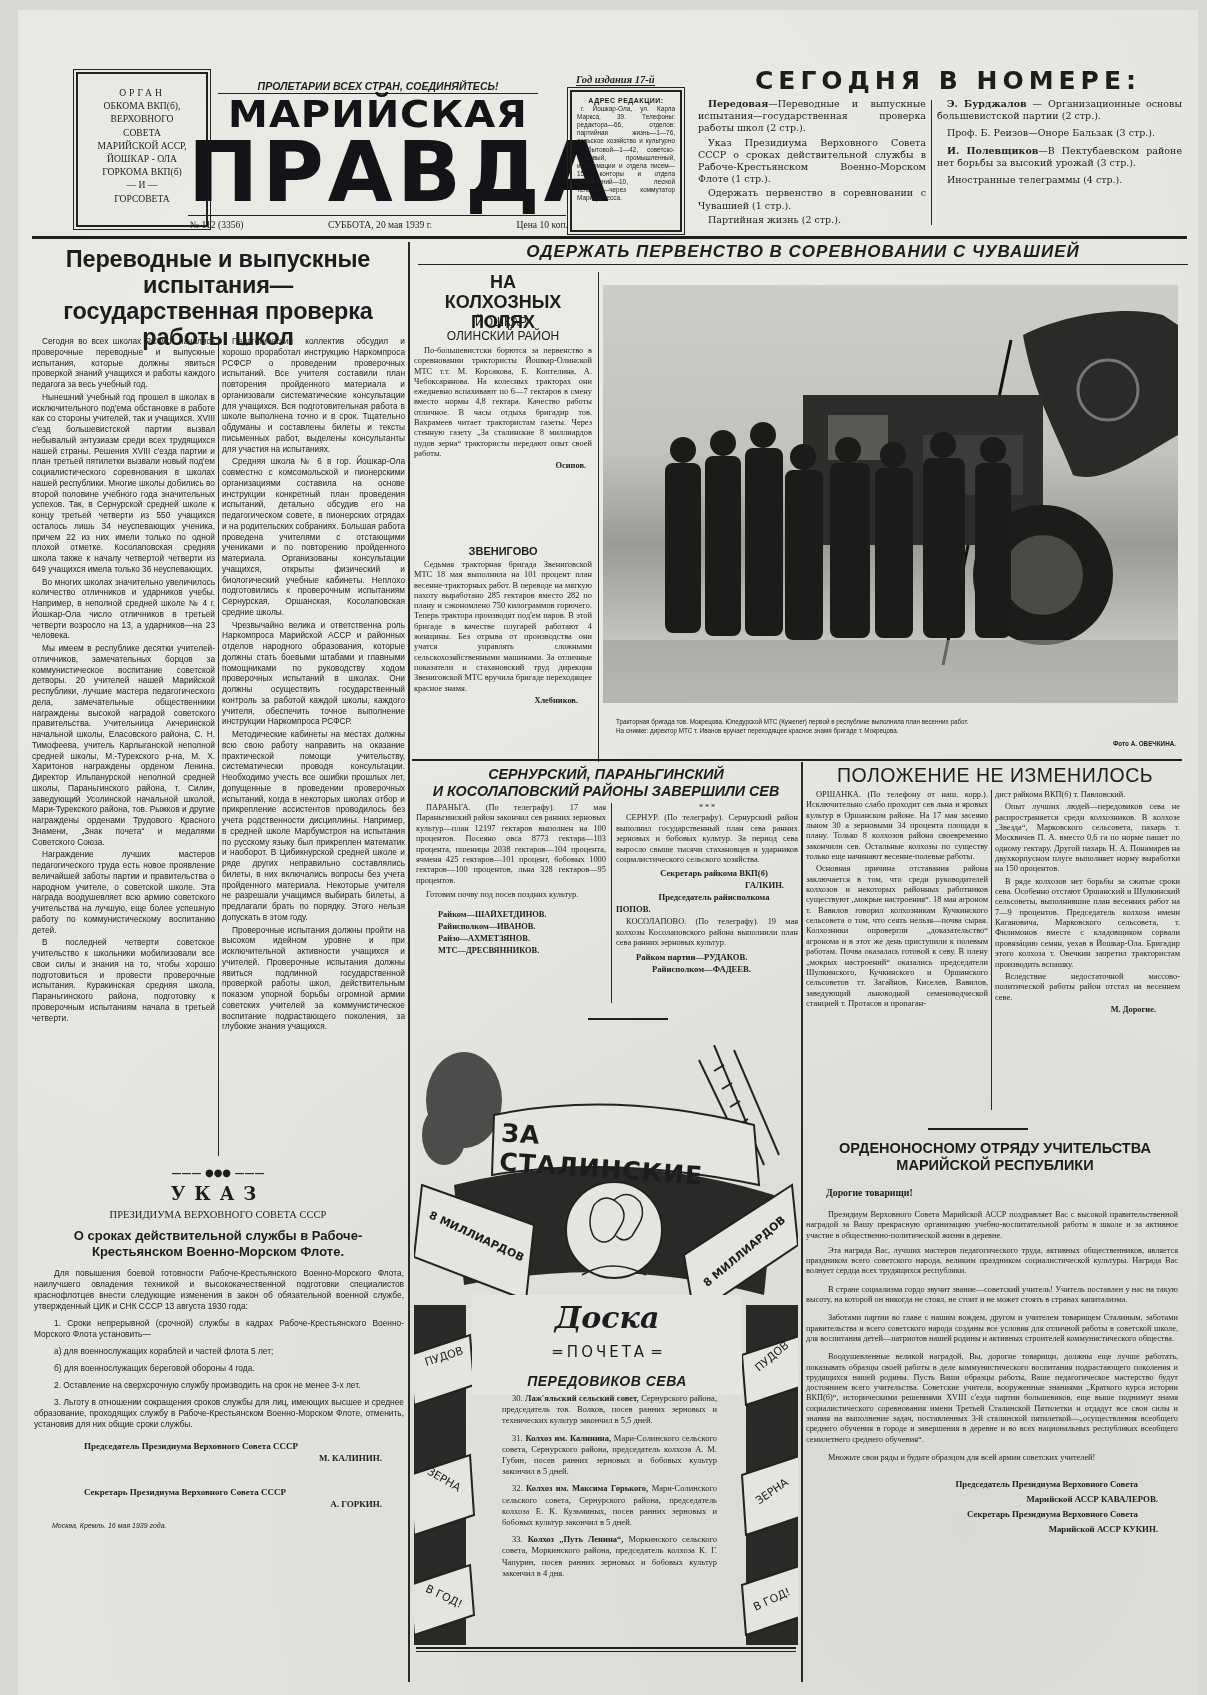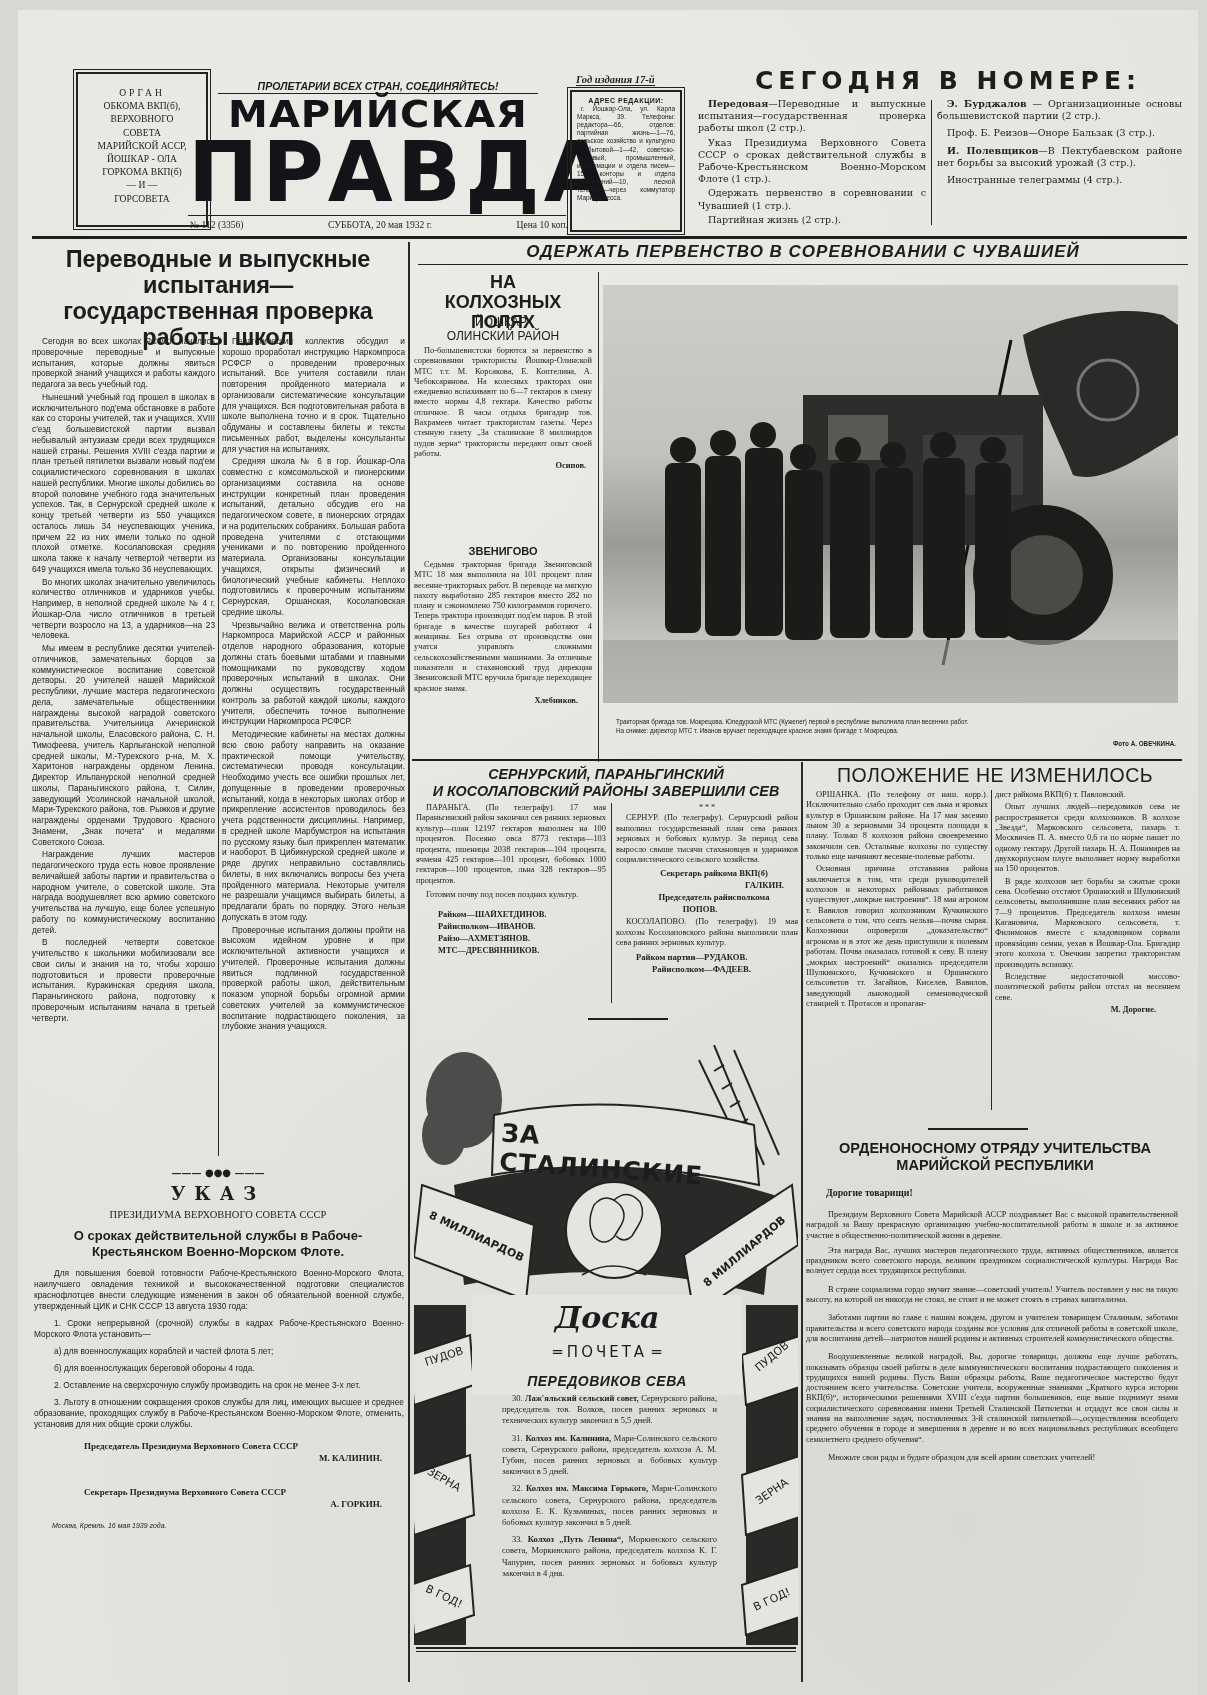--- a/index.html
+++ b/index.html
@@ -34,21 +34,21 @@
   </div>
 
   <div class="abs" style="left:200px;top:70px;width:320px;font-size:10.5px;font-style:italic;font-weight:bold;font-family:'Liberation Sans',sans-serif;border-bottom:1.5px solid #222;padding-bottom:1px;text-align:center;">ПРОЛЕТАРИИ ВСЕХ СТРАН, СОЕДИНЯЙТЕСЬ!</div>
 
   <div class="abs center" style="left:170px;top:84px;width:380px;font-size:40px;line-height:40px;font-weight:900;font-family:'DejaVu Sans',sans-serif;letter-spacing:1px;color:#141418;transform:scaleY(0.95);">МАРИЙСКАЯ</div>
   <div class="abs center" style="left:170px;top:118px;width:380px;font-size:84px;line-height:88px;font-weight:900;font-family:'DejaVu Sans',sans-serif;letter-spacing:4px;color:#141418;">ПРАВДА</div>
 
   <div class="rule" style="left:170px;top:205px;width:378px;height:1px"></div>
   <div class="abs" style="left:172px;top:209px;width:378px;font-size:9.6px;font-family:'Liberation Serif',serif;display:flex;justify-content:space-between;">
     <span>№ 112 (3356)</span>
-    <span>СУББОТА, 20 мая 1932 г.</span>
+    <span>СУББОТА, 20 мая 1939 г.</span>
     <span>Цена 10 коп.</span>
   </div>
 
   <div class="abs" style="left:558px;top:64px;font-size:10.5px;font-style:italic;font-weight:bold;font-family:'Liberation Serif',serif;border-bottom:1.5px solid #222;">Год издания 17-й</div>
 
   <div class="abs box" style="left:552px;top:80px;width:112px;height:142px;padding:5px 5px;font-size:6.4px;line-height:8.1px;font-family:'Liberation Sans',sans-serif;">
     <div class="center" style="font-weight:bold;font-size:7px;letter-spacing:.5px">АДРЕС РЕДАКЦИИ:</div>
     <div style="text-align:justify;text-indent:4px">г. Йошкар-Ола, ул. Карла Маркса, 39. Телефоны: редактора—66, отделов: партийная жизнь—1—76, сельское хозяйство и культурно - бытовой—1—42, советско-торговый, промышленный, информации и отдела писем—15, конторы и отдела объявлений—10, лесной телефон—через коммутатор Маритрапесса.</div>
   </div>
 
@@ -180,21 +180,21 @@
       <div>МТС—ДРЕСВЯННИКОВ.</div>
     </div>
   </div>
   <div class="vr" style="left:593px;top:793px;height:200px"></div>
   <div class="abs txt" style="left:598px;top:793px;width:182px;font-size:8.4px;line-height:10.4px;font-family:'Liberation Serif',serif;">
     <div class="center" style="font-size:8px">* * *</div>
     <p>СЕРНУР. (По телеграфу). Сернурский район выполнил государственный план сева ранних зерновых и бобовых культур. За период сева выросло свыше тысячи стахановцев и ударников социалистического сельского хозяйства.</p>
     <div class="center sig" style="padding-left:14px;margin-top:2px">Секретарь райкома ВКП(б)</div>
     <div class="sig" style="text-align:right;padding-right:14px">ГАЛКИН.</div>
     <div class="center sig" style="padding-left:14px">Председатель райисполкома</div>
-    <div class="sig" style="text-align:center;padding-right:14px">ПОПОВ.</div>
+    <div class="sig" style="text-align:left;padding-right:14px">ПОПОВ.</div>
     <p style="margin-top:2px">КОСОЛАПОВО. (По телеграфу). 19 мая колхозы Косолаповского района выполнили план сева ранних зерновых культур.</p>
     <div class="sig" style="padding-left:20px">Райком партии—РУДАКОВ.</div>
     <div class="sig" style="padding-left:36px">Райисполком—ФАДЕЕВ.</div>
   </div>
   <div class="rule" style="left:570px;top:1008px;width:80px;height:1.5px"></div>
 
   <div class="abs" style="left:396px;top:1035px;width:384px;height:600px;">
     <svg width="384" height="600" viewBox="0 0 384 600" style="position:absolute;left:0;top:0">
 
       <g fill="#333" opacity=".85">
@@ -287,15 +287,21 @@
     <div>МАРИЙСКОЙ РЕСПУБЛИКИ</div>
   </div>
   <div class="abs" style="left:808px;top:1177px;font-size:9.8px;font-weight:bold;font-family:'Liberation Serif',serif;">Дорогие товарищи!</div>
   <div class="abs txt" style="left:788px;top:1200px;width:372px;font-size:8.3px;line-height:10.3px;font-family:'Liberation Serif',serif;">
     <p style="text-indent:22px;margin-bottom:5px">Президиум Верховного Совета Марийской АССР поздравляет Вас с высокой правительственной наградой за Вашу прекрасную организацию учебно-воспитательной работы в школе и за активное участие в общественно-политической жизни в деревне.</p>
     <p style="text-indent:22px;margin-bottom:8px">Эта награда Вас, лучших мастеров педагогического труда, активных общественников, является праздником всего советского народа, великим праздником социалистической культуры. Награда Вас волнует сердца всех трудящихся республики.</p>
     <p style="text-indent:22px;margin-bottom:8px">В стране социализма гордо звучит звание—советский учитель! Учитель поставлен у нас на такую высоту, на которой он никогда не стоял, не стоит и не может стоять в странах капитализма.</p>
     <p style="text-indent:22px;margin-bottom:8px">Заботами партии во главе с нашим вождем, другом и учителем товарищем Сталиным, заботами правительства и всего советского народа созданы все условия для отличной работы в советской школе, для воспитания детей—патриотов нашей родины и активных строителей коммунистического общества.</p>
     <p style="text-indent:22px;margin-bottom:8px">Воодушевленные великой наградой, Вы, дорогие товарищи, должны еще лучше работать, показывать образцы своей работы в деле коммунистического воспитания подрастающего поколения и трудящихся нашей родины. Пусть Ваши образцы работы, Ваше педагогическое мастерство будут достоянием всего учительства. Советские учителя, вооруженные знаниями „Краткого курса истории ВКП(б)“, историческими решениями XVIII с'езда партии большевиков, еще выше поднимут знамя социалистического соревнования имени Третьей Сталинской Пятилетки и отдадут все свои силы и знания на выполнение задач, поставленных 3-й сталинской пятилеткой—„осуществления всеобщего среднего обучения в городе и завершения в деревне и во всех национальных республиках всеобщего семилетнего среднего обучения“.</p>
     <p style="text-indent:22px;margin-bottom:14px">Множьте свои ряды и будьте образцом для всей армии советских учителей!</p>
+    <div class="sig" style="font-size:8.8px;line-height:15px;text-align:right;padding-right:20px">
+      <div style="padding-right:20px">Председатель Президиума Верховного Совета</div>
+      <div>Марийской АССР КАВАЛЕРОВ.</div>
+      <div style="padding-right:20px">Секретарь Президиума Верховного Совета</div>
+      <div>Марийской АССР КУКИН.</div>
+    </div>
   </div>
 
 </div>
 
 </body></html>

